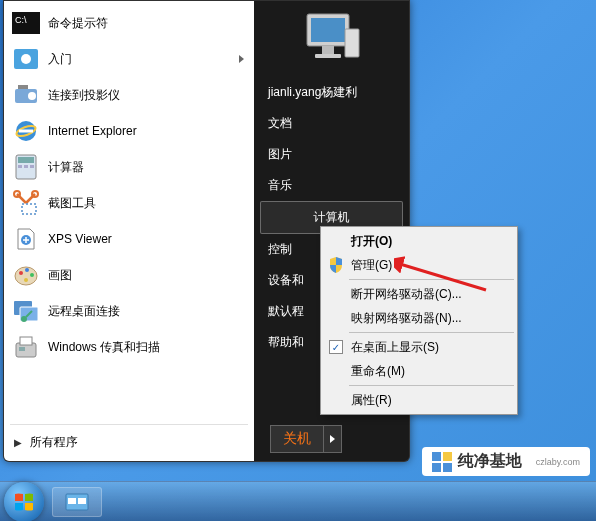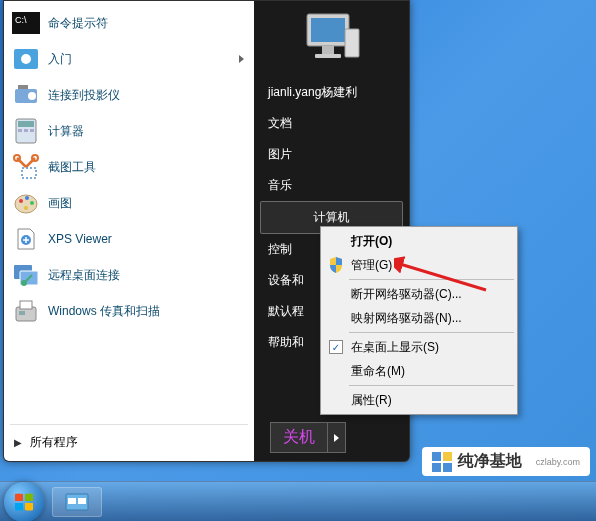--- a/index.html
+++ b/index.html
@@ -2,35 +2,35 @@
 <html><head>
 <meta charset="utf-8">
 <style>
 *{margin:0;padding:0;box-sizing:border-box;font-family:"Microsoft YaHei","Segoe UI",sans-serif;}
 body{width:596px;height:521px;overflow:hidden;background:linear-gradient(135deg,#2b7bd6 0%,#4a9ae8 50%,#3d8fdc 100%);position:relative;}
 .start-panel{position:absolute;top:0;left:3px;width:407px;height:462px;background:#1a1a1a;border-radius:0 0 6px 6px;display:flex;box-shadow:0 0 8px rgba(0,0,0,.5);border:1px solid rgba(255,255,255,.1);}
 .left-col{width:250px;background:#fff;border-radius:0 0 0 5px;padding:4px 0;display:flex;flex-direction:column;}
 .prog-list{flex:1;}
 .prog-item{display:flex;align-items:center;height:36px;padding:0 8px;cursor:pointer;position:relative;}
 .prog-item .ic{width:28px;height:28px;margin-right:8px;display:flex;align-items:center;justify-content:center;}
-.prog-item .lbl{font-size:12px;color:#0c4a6e;}
+.prog-item .lbl{font-size:12px;color:#000000;}
 .prog-item.has-sub::after{content:"";position:absolute;right:10px;top:50%;transform:translateY(-50%);border-left:5px solid #666;border-top:4px solid transparent;border-bottom:4px solid transparent;}
 .sep{height:1px;background:#e0e0e0;margin:2px 6px;}
 .all-progs{display:flex;align-items:center;height:30px;padding:0 10px;cursor:pointer;}
 .all-progs .arr{font-size:10px;margin-right:8px;color:#333;}
 .all-progs .lbl{font-size:12px;}
 .search-box{margin:4px 8px 8px;height:24px;border:1px solid #888;background:#fff;display:flex;align-items:center;padding:0 6px;}
 .search-box input{border:none;outline:none;font-size:11px;flex:1;font-style:italic;color:#888;background:transparent;}
 .search-box .sic{width:14px;height:14px;}
 .right-col{flex:1;padding:8px 6px;color:#fff;}
 .pc-img{width:70px;height:60px;margin:0 auto 8px;display:block;}
 .r-item{font-size:12px;padding:7px 8px;cursor:pointer;border-radius:2px;}
 .r-item.boxed{border:1px solid rgba(255,255,255,.3);background:rgba(255,255,255,.08);text-align:center;}
 .shutdown{position:absolute;bottom:8px;left:266px;display:flex;}
-.shutdown .btn{background:rgba(255,255,255,.1);border:1px solid rgba(255,255,255,.25);color:#d946ef;font-size:16px;padding:4px 12px;cursor:pointer;}
+.shutdown .btn{background:rgba(255,255,255,.1);border:1px solid rgba(255,255,255,.25);color:#f97316;font-size:14px;padding:4px 12px;cursor:pointer;}
 .shutdown .arr-btn{background:rgba(255,255,255,.1);border:1px solid rgba(255,255,255,.25);border-left:none;padding:4px 6px;cursor:pointer;display:flex;align-items:center;}
 .shutdown .arr-btn::after{content:"";border-left:5px solid #fff;border-top:4px solid transparent;border-bottom:4px solid transparent;}
 .context-menu{position:absolute;top:226px;left:320px;width:198px;background:#f0f0f0;border:1px solid #979797;box-shadow:3px 3px 6px rgba(0,0,0,.3);padding:2px;}
 .cm-item{display:flex;align-items:center;height:24px;font-size:12px;padding:0 6px 0 28px;cursor:pointer;position:relative;}
 .cm-item.bold{font-weight:bold;}
 .cm-sep{height:1px;background:#c0c0c0;margin:2px 1px 2px 26px;}
 .cm-icon{position:absolute;left:4px;width:18px;height:18px;display:flex;align-items:center;justify-content:center;}
 .shield{width:14px;height:16px;}
 .chk{width:14px;height:14px;border:1px solid #888;background:#fff;display:flex;align-items:center;justify-content:center;color:#1a5fb4;font-size:10px;}
 .red-arrow{position:absolute;top:248px;left:394px;pointer-events:none;}
@@ -75,20 +75,30 @@
               <rect x="3" y="8" width="22" height="14" rx="2" fill="#7aa8d8"></rect>
               <circle cx="20" cy="15" r="4" fill="#fff"></circle>
               <rect x="6" y="4" width="10" height="4" fill="#888"></rect>
             </svg>
           </span>
           <span class="lbl">连接到投影仪</span>
         </div>
         <div class="prog-item">
           <span class="ic">
             <svg width="28" height="28" viewBox="0 0 28 28">
+              <circle cx="14" cy="14" r="10" fill="#3a8fd8"></circle>
+              <ellipse cx="14" cy="14" rx="10" ry="4" fill="none" stroke="#f5c842" stroke-width="2" transform="rotate(-20 14 14)"></ellipse>
+              <path d="M7 14 L21 14" stroke="#fff" stroke-width="3"></path>
+            </svg>
+          </span>
+          <span class="lbl">Internet Explorer</span>
+        </div>
+        <div class="prog-item">
+          <span class="ic">
+            <svg width="28" height="28" viewBox="0 0 28 28">
               <rect x="4" y="2" width="20" height="24" rx="2" fill="#d8e4f0" stroke="#888"></rect>
               <rect x="6" y="4" width="16" height="6" fill="#7aa"></rect>
               <rect x="6" y="12" width="4" height="3" fill="#aac"></rect>
               <rect x="12" y="12" width="4" height="3" fill="#aac"></rect>
               <rect x="18" y="12" width="4" height="3" fill="#aac"></rect>
             </svg>
           </span>
           <span class="lbl">计算器</span>
         </div>
         <div class="prog-item">
@@ -98,38 +108,38 @@
               <circle cx="5" cy="5" r="3" fill="none" stroke="#e07030" stroke-width="2"></circle>
               <circle cx="23" cy="5" r="3" fill="none" stroke="#e07030" stroke-width="2"></circle>
               <rect x="10" y="15" width="14" height="10" fill="none" stroke="#5590cc" stroke-width="1.5" stroke-dasharray="2"></rect>
             </svg>
           </span>
           <span class="lbl">截图工具</span>
         </div>
         <div class="prog-item">
           <span class="ic">
             <svg width="28" height="28" viewBox="0 0 28 28">
+              <path d="M6 24 L6 4 L18 4 L22 8 L22 24 Z" fill="#fff" stroke="#888"></path>
+              <circle cx="14" cy="15" r="5" fill="#4a90d9"></circle>
+              <path d="M11 15 L17 15 M14 12 L14 18" stroke="#fff" stroke-width="1.5"></path>
+            </svg>
+          </span>
+          <span class="lbl">XPS Viewer</span>
+        </div>
+        <div class="prog-item">
+          <span class="ic">
+            <svg width="28" height="28" viewBox="0 0 28 28">
               <ellipse cx="14" cy="15" rx="11" ry="9" fill="#e8d8b8" stroke="#b8986a"></ellipse>
               <circle cx="9" cy="12" r="2" fill="#e04040"></circle>
               <circle cx="15" cy="9" r="2" fill="#4080e0"></circle>
               <circle cx="20" cy="14" r="2" fill="#40c060"></circle>
               <circle cx="14" cy="19" r="2" fill="#e0c040"></circle>
             </svg>
           </span>
           <span class="lbl">画图</span>
-        </div>
-        <div class="prog-item">
-          <span class="ic">
-            <svg width="28" height="28" viewBox="0 0 28 28">
-              <path d="M6 24 L6 4 L18 4 L22 8 L22 24 Z" fill="#fff" stroke="#888"></path>
-              <circle cx="14" cy="15" r="5" fill="#4a90d9"></circle>
-              <path d="M11 15 L17 15 M14 12 L14 18" stroke="#fff" stroke-width="1.5"></path>
-            </svg>
-          </span>
-          <span class="lbl">XPS Viewer</span>
         </div>
         <div class="prog-item">
           <span class="ic">
             <svg width="28" height="28" viewBox="0 0 28 28">
               <rect x="2" y="4" width="18" height="14" rx="1" fill="#5590cc"></rect>
               <rect x="8" y="10" width="18" height="14" rx="1" fill="#7ab0e8" stroke="#fff"></rect>
               <circle cx="12" cy="22" r="3" fill="#4a7"></circle>
               <path d="M14 20 L20 14" stroke="#4a7" stroke-width="2"></path>
             </svg>
           </span>

